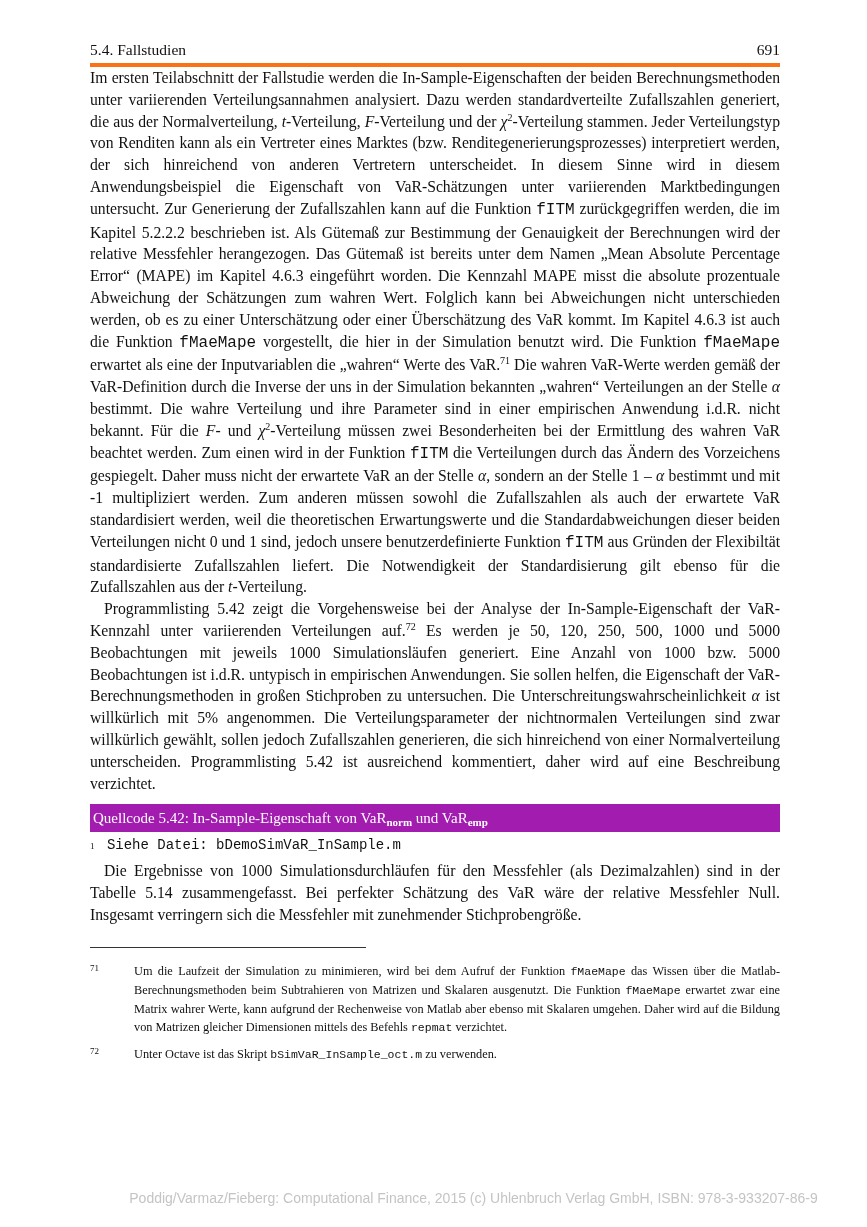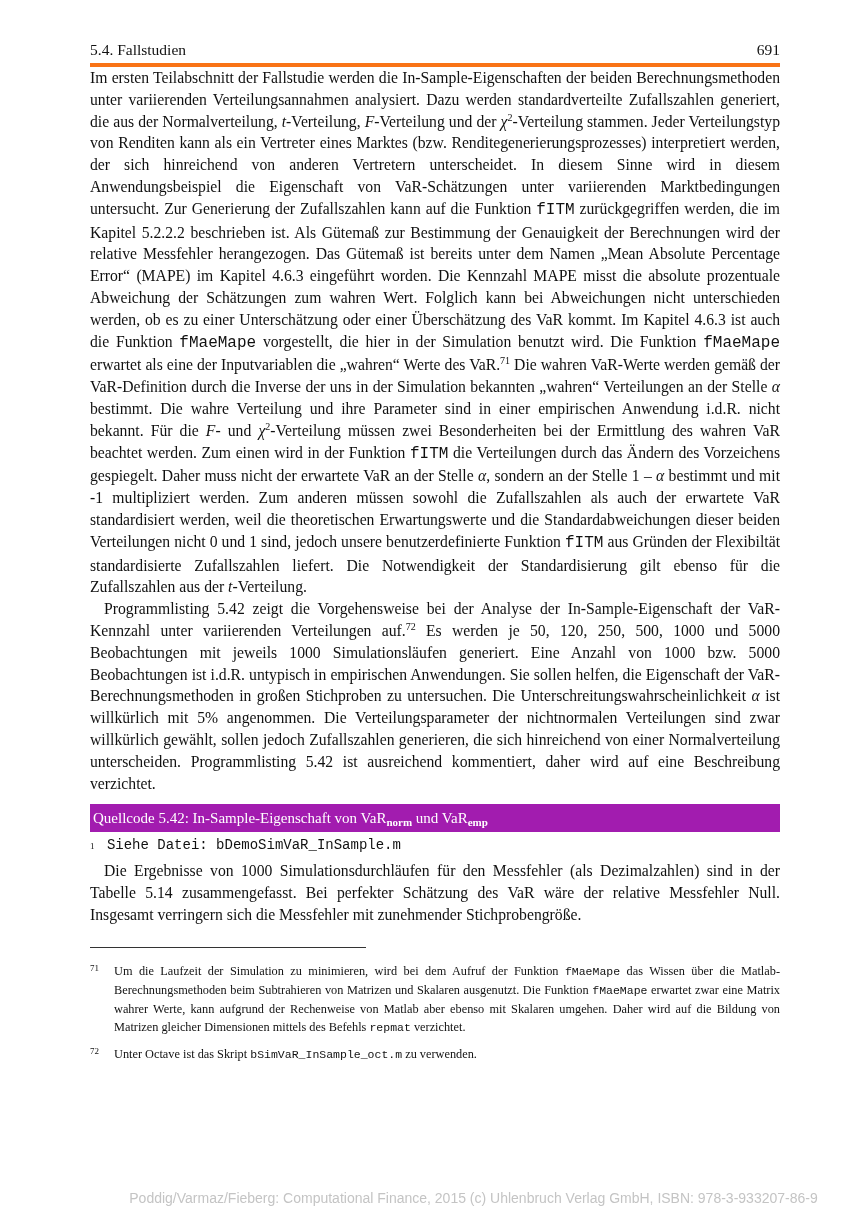--- a/index.html
+++ b/index.html
@@ -17,21 +17,21 @@
   .listing-caption { background: #a21caf; color: #ffffff; font-size: 15px; height: 28px; line-height: 28px;
                      padding-left: 3px; margin-top: 10px; }
   .listing-caption sub { font-size: 11px; font-weight: bold; vertical-align: -3px; }
   .listing-line { font-size: 11.5px; margin: 6px 0 0 0; height: 14px; line-height: 14px; }
   .listing-line .lineno { font-family: "Liberation Serif", serif; font-size: 9px; display: inline-block; width: 14px; }
   .listing-line .mono { font-size: 14px; font-family: Liberation Mono, monospace; }
   .after-listing { margin-top: 8px; }
   .footnote-rule { width: 276px; border-top: 1px solid #333; margin-top: 21px; margin-bottom: 14px; }
   .footnote { display: flex; font-size: 12.3px; line-height: 18px; margin-bottom: 8px; text-align: justify; }
   .footnote .fn-num { width: 24px; flex: none; font-size: 9px; line-height: 12px; }
-  .footnote .fn-text { flex: 1; }
+  .footnote .fn-text { flex: 1; margin-left: 20px; }
   .footnote code { font-size: 11.5px; }
   .watermark { position: absolute; left: 0; width: 867px; top: 1190px; text-align: center;
                font-family: "Liberation Sans", "DejaVu Sans", sans-serif; color: #c4c4c4; font-size: 14px; margin-left: 40px; }
 </style>
 </head>
 <body>
 
 <div class="page">
   <div class="running-head">
     <span>5.4.  Fallstudien</span>

